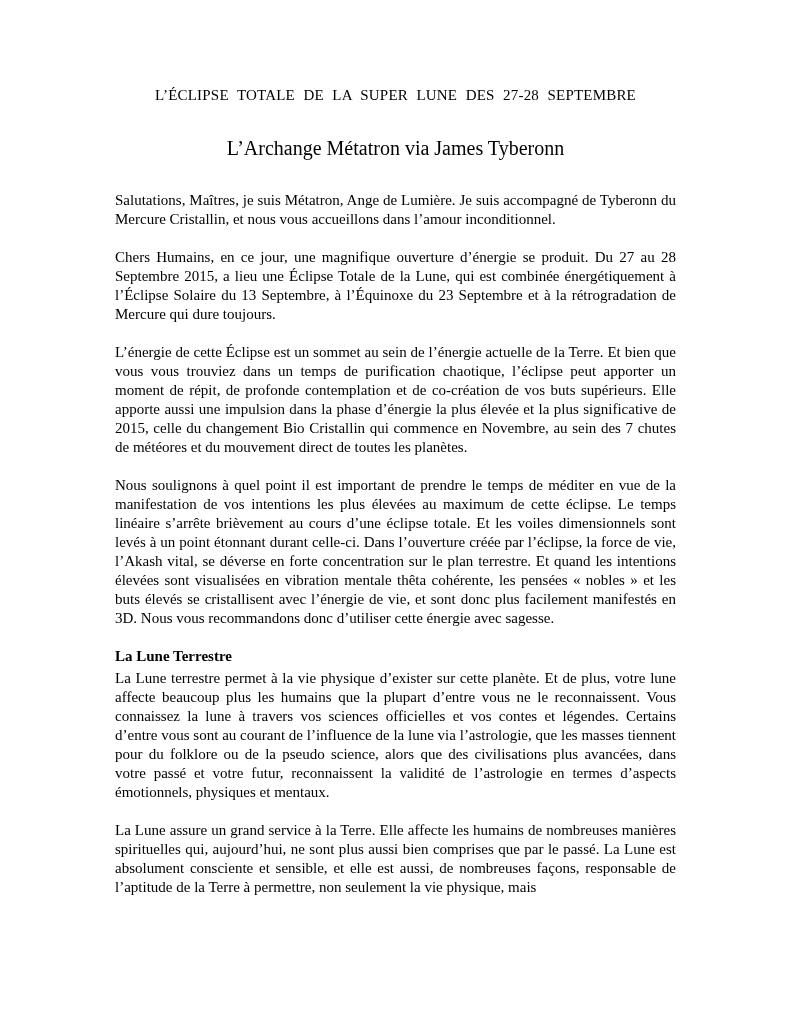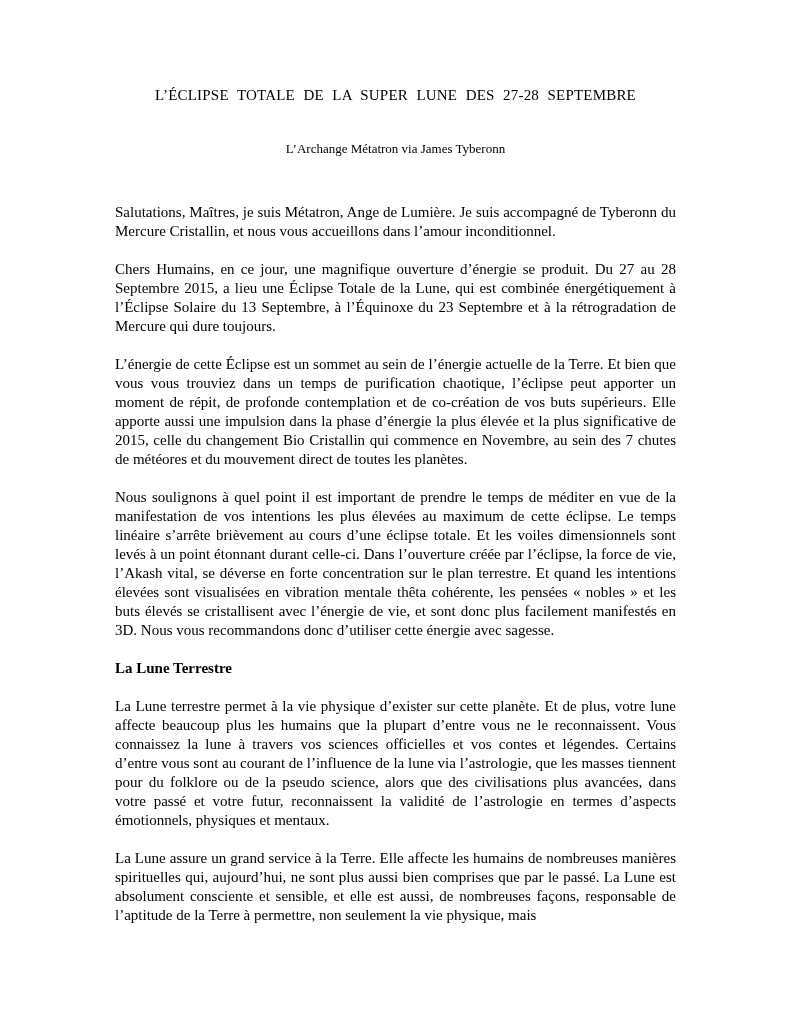--- a/index.html
+++ b/index.html
@@ -20,36 +20,36 @@
   .title {
     font-size: 15px;
     font-weight: 400;
     text-align: center;
     letter-spacing: 0.2px;
     word-spacing: 4.5px;
     line-height: 19px;
     margin-bottom: 34px;
   }
   .byline {
-    font-size: 13px;
+    font-size: 20px;
     text-align: center;
     line-height: 19px;
-    margin-bottom: 45px;
+    margin-bottom: 33px;
   }
   .para {
     font-size: 15px;
     line-height: 19px;
     text-align: justify;
     margin-bottom: 19px;
   }
   .heading {
     font-size: 15px;
     font-weight: bold;
     line-height: 19px;
-    margin-bottom: 19px;
+    margin-bottom: 3px;
   }
 </style>
 </head>
 <body>
 
 <div class="page">
   <h1 class="title">L’ÉCLIPSE TOTALE DE LA SUPER LUNE DES 27-28 SEPTEMBRE</h1>
   <p class="byline">L’Archange Métatron via James Tyberonn</p>
 
   <p class="para">Salutations, Maîtres, je suis Métatron, Ange de Lumière. Je suis accompagné de Tyberonn du Mercure Cristallin, et nous vous accueillons dans l’amour inconditionnel.</p>

